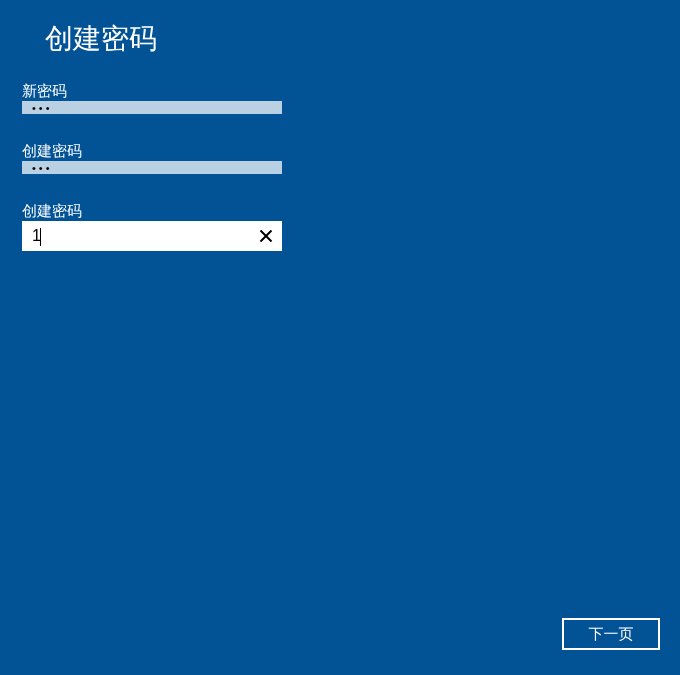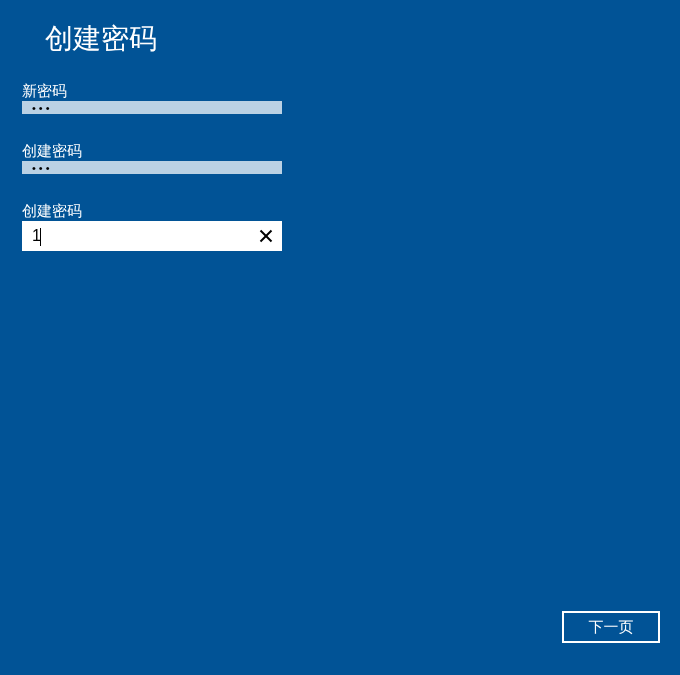--- a/index.html
+++ b/index.html
@@ -74,21 +74,21 @@
       display: flex;
       align-items: center;
       justify-content: center;
       cursor: pointer;
       color: #000;
       margin-right: 1px;
     }
     .clear-btn svg { width: 14px; height: 14px; }
     .button-bar {
       position: absolute;
-      bottom: 32px;
+      bottom: 25px;
       right: 20px;
       display: flex;
       gap: 14px;
     }
     .btn {
       width: 98px;
       height: 32px;
       background: #015396;
       border: 2px solid #ffffff;
       color: #ffffff;

